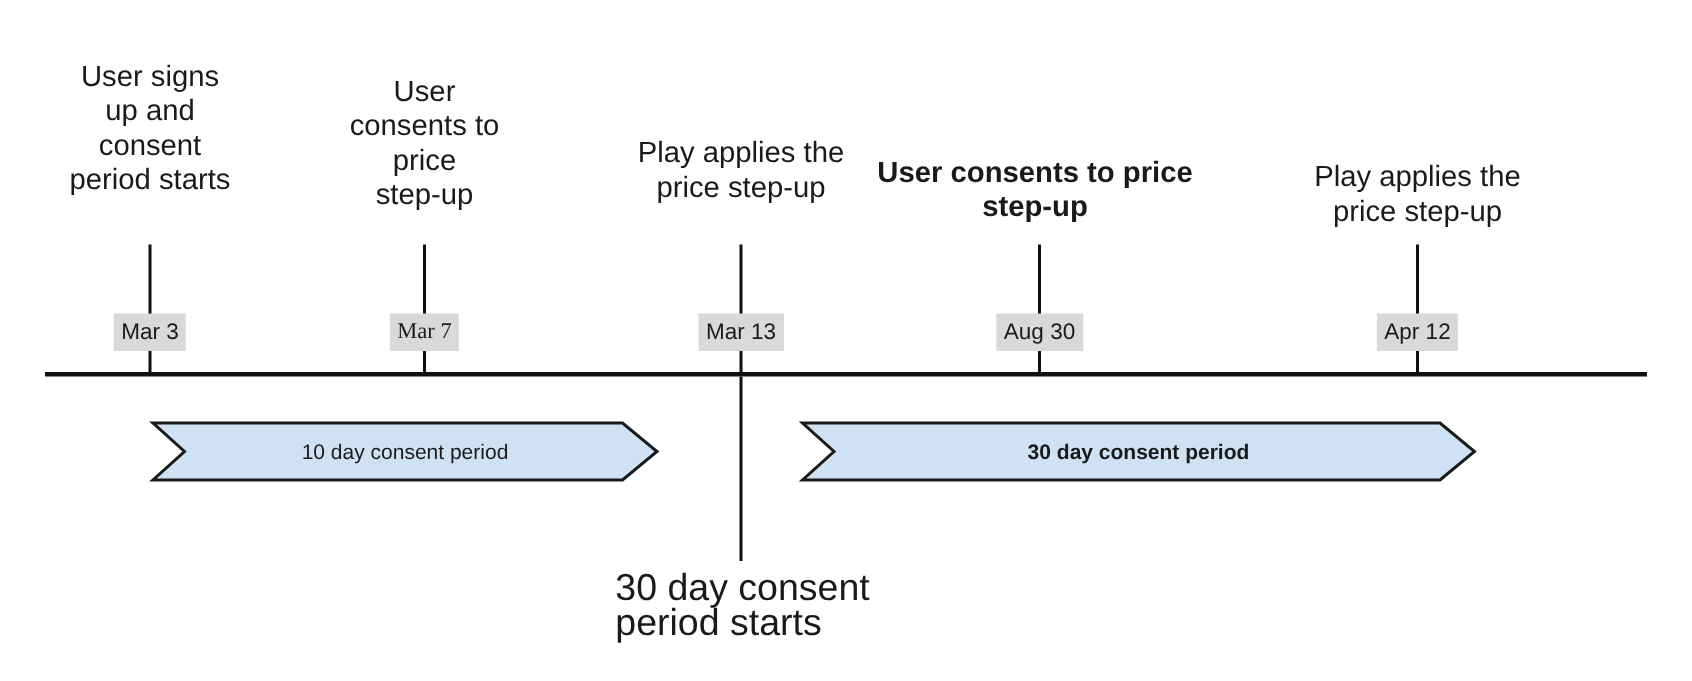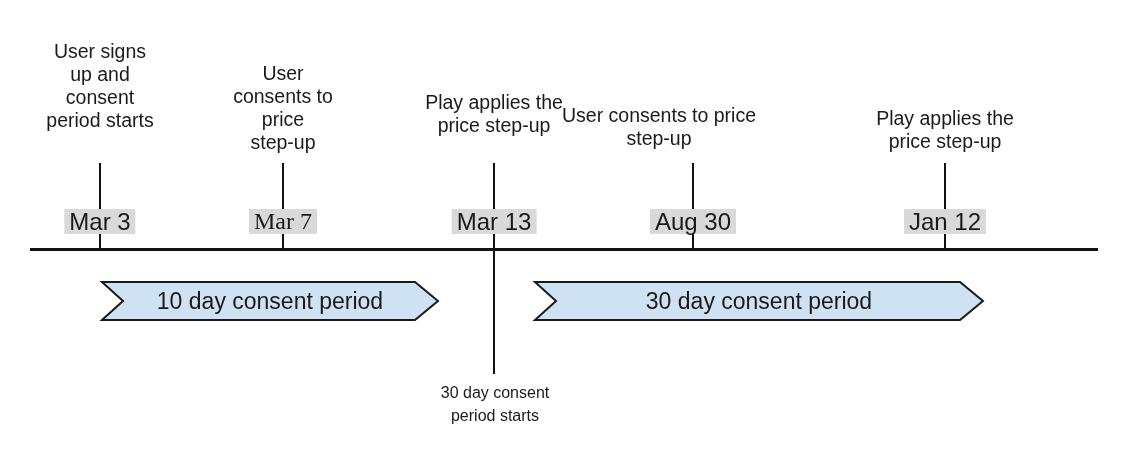--- a/index.html
+++ b/index.html
@@ -36,21 +36,21 @@
     top: 248px;
     width: 1068px;
     height: 3px;
     background: var(--line, #111);
   }
   .date-badge {
     position: absolute;
     transform: translateX(-50%);
     top: 209px;
     background: var(--date-bg, #d9d9d9);
-    font-size: 24px;
+    font-size: 15px;
     line-height: 25px;
     padding: 0 5px;
     white-space: nowrap;
     z-index: 2;
   }
   .banner {
     position: absolute;
     top: 282px;
     height: 38px;
     display: flex;
@@ -63,75 +63,74 @@
     overflow: visible;
   }
   .banner polygon {
     fill: var(--banner-fill, #cfe2f3);
     stroke: var(--banner-border, #1a1a1a);
     stroke-width: 2;
   }
   .banner-label {
     position: relative;
     z-index: 1;
-    font-size: 23px;
+    font-size: 14px;
     white-space: nowrap;
   }
   .note {
     position: absolute;
     transform: translateX(-50%);
-    text-align: center;
     white-space: pre-line;
-    font-size: 16px;
+    font-size: 25px;
     line-height: 23px;
   }
 </style>
 </head>
 <body>
 
 <div class="canvas">
 
   <div class="event-label" style="left:100px; top:40px;">User signs
 up and
 consent
 period starts</div>
-  <div class="event-label" style="left:283px; top:50px;margin-top:12px;">User
+  <div class="event-label" style="left:283px; top:50px;">User
 consents to
 price
 step-up</div>
   <div class="event-label" style="left:494px; top:91px;">Play applies the
 price step-up</div>
-  <div class="event-label" style="left:659px; top:104px;">User consents to price
+  <div class="event-label" style="left:690px; top:104px;font-weight:bold;">User consents to price
 step-up</div>
   <div class="event-label" style="left:945px; top:107px;">Play applies the
 price step-up</div>
 
   <div class="tick" style="left:100px; top:163px; height:87px;"></div>
   <div class="tick" style="left:283px; top:163px; height:87px;"></div>
   <div class="tick" style="left:494px; top:163px; height:87px;"></div>
   <div class="tick" style="left:693px; top:163px; height:87px;"></div>
   <div class="tick" style="left:945px; top:163px; height:87px;"></div>
 
   <div class="date-badge" style="left:100px;">Mar 3</div>
   <div class="date-badge" style="left:283px;font-family:Liberation Serif, serif;">Mar 7</div>
   <div class="date-badge" style="left:494px;text-align:center;">Mar 13</div>
   <div class="date-badge" style="left:693px;">Aug 30</div>
-  <div class="date-badge" style="left:945px;">Jan 12</div>
+  <div class="date-badge" style="left:945px;">Apr 12</div>
 
   <div class="axis"></div>
 
   <div class="tick" style="left:494px; top:251px; height:123px;"></div>
 
   <div class="banner" style="left:102px; width:336px;">
     <svg width="336" height="38" viewBox="0 0 336 38">
       <polygon points="0,0 313,0 336,19 313,38 0,38 21,19"></polygon>
     </svg>
     <span class="banner-label">10 day consent period</span>
   </div>
-  <div class="banner" style="left:535px; width:448px;">
+  <div class="banner" style="left:535px; width:448px;font-weight:bold;">
     <svg width="448" height="38" viewBox="0 0 448 38">
       <polygon points="0,0 425,0 448,19 425,38 0,38 21,19"></polygon>
     </svg>
     <span class="banner-label">30 day consent period</span>
   </div>
 
   <div class="note" style="left:495px; top:381px;">30 day consent
 period starts</div>
 
 </div>

